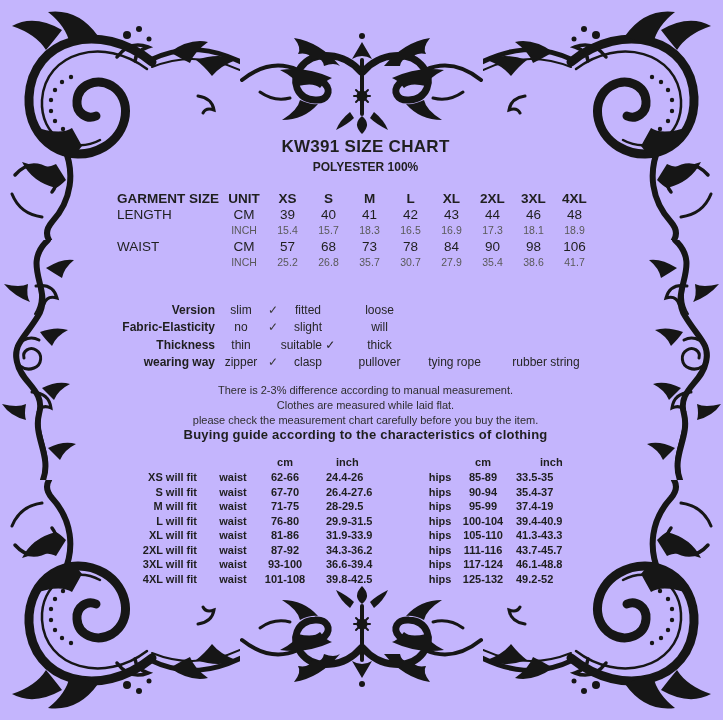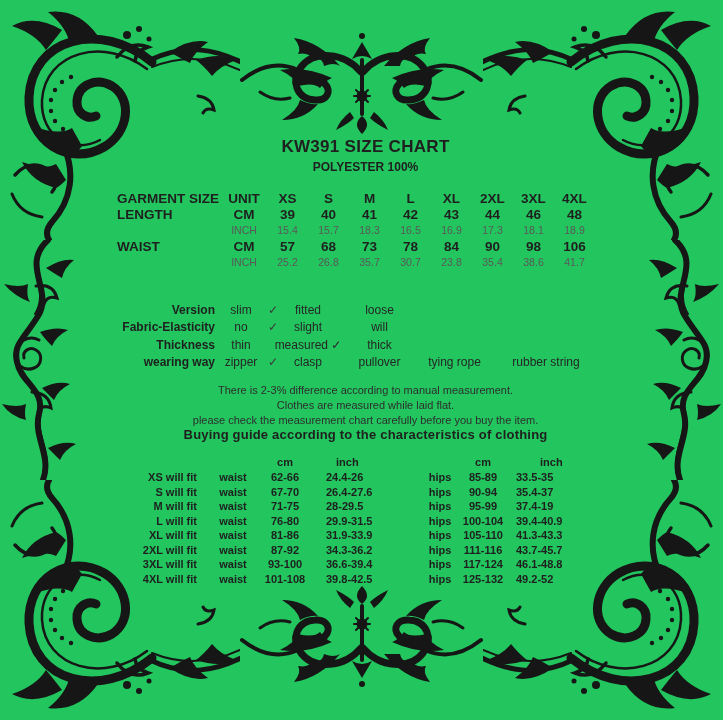--- a/index.html
+++ b/index.html
@@ -1,35 +1,35 @@
 <!DOCTYPE html>
 <html><head>
 <meta charset="utf-8">
 <style>
   html,body { margin:0; padding:0; background:#fff; }
   .page {
-    position:relative; width:723px; height:720px; background:#22c55e;
+    position:relative; width:723px; height:720px; background:#c4b5fd;
     font-family:"Liberation Sans", sans-serif; color:#1f1f1f; overflow:hidden;
   }
   .orn { position:absolute; pointer-events:none; }
   .flip-x { transform:scaleX(-1); }
   .flip-y { transform:scaleY(-1); }
   .flip-xy { transform:scale(-1,-1); }
 
   .title { position:absolute; left:4px; top:137px; width:723px; text-align:center;
            font-size:17px; font-weight:bold; letter-spacing:.3px; }
   .subtitle { position:absolute; left:4px; top:160px; width:723px; text-align:center;
               font-size:12px; font-weight:bold; }
 
   .size-table { position:absolute; left:117px; top:190px; display:grid;
                 grid-template-columns:104px 46px repeat(8,41px); grid-auto-rows:16px; }
   .st-cell { display:flex; align-items:center; justify-content:center; white-space:nowrap; }
   .st-left { justify-content:flex-start; }
   .st-hdr  { font-weight:bold; font-size:13.5px; }
-  .st-strong { font-weight:bold; font-size:13.5px; }
+  .st-strong { font-weight:normal; font-size:13.5px; }
   .st-inch { font-size:10.5px; color:#595959; }
 
   .attrs { position:absolute; left:115px; top:301px; display:grid;
            grid-template-columns:100px 52px 12px 58px 85px 65px 118px;
            grid-auto-rows:17.5px; font-size:12px; }
   .at-label { font-weight:bold; display:flex; align-items:center; justify-content:flex-end; white-space:nowrap; }
   .at-opt { display:flex; align-items:center; justify-content:center; white-space:nowrap; color:#262626; }
   .at-chk { display:flex; align-items:center; justify-content:center; color:#3a3a3a; font-size:12px; }
 
   .notes { position:absolute; left:4px; top:383px; width:723px; text-align:center;
@@ -210,21 +210,21 @@
     <div class="st-cell st-strong">90</div>
     <div class="st-cell st-strong">98</div>
     <div class="st-cell st-strong">106</div>
 
     <div class="st-cell st-left"></div>
     <div class="st-cell st-inch">INCH</div>
     <div class="st-cell st-inch">25.2</div>
     <div class="st-cell st-inch">26.8</div>
     <div class="st-cell st-inch">35.7</div>
     <div class="st-cell st-inch">30.7</div>
-    <div class="st-cell st-inch">23.8</div>
+    <div class="st-cell st-inch">27.9</div>
     <div class="st-cell st-inch">35.4</div>
     <div class="st-cell st-inch">38.6</div>
     <div class="st-cell st-inch">41.7</div>
   </div>
 
   <div class="attrs">
     <div class="at-label">Version</div>
     <div class="at-opt">slim</div>
     <div class="at-chk">✓</div>
     <div class="at-opt">fitted</div>
@@ -236,21 +236,21 @@
     <div class="at-opt">no</div>
     <div class="at-chk">✓</div>
     <div class="at-opt">slight</div>
     <div class="at-opt">will</div>
     <div class="at-opt"></div>
     <div class="at-opt"></div>
 
     <div class="at-label">Thickness</div>
     <div class="at-opt">thin</div>
     <div class="at-chk"></div>
-    <div class="at-opt">measured ✓</div>
+    <div class="at-opt">suitable ✓</div>
     <div class="at-opt">thick</div>
     <div class="at-opt"></div>
     <div class="at-opt"></div>
 
     <div class="at-label">wearing way</div>
     <div class="at-opt">zipper</div>
     <div class="at-chk">✓</div>
     <div class="at-opt">clasp</div>
     <div class="at-opt">pullover</div>
     <div class="at-opt">tying rope</div>

